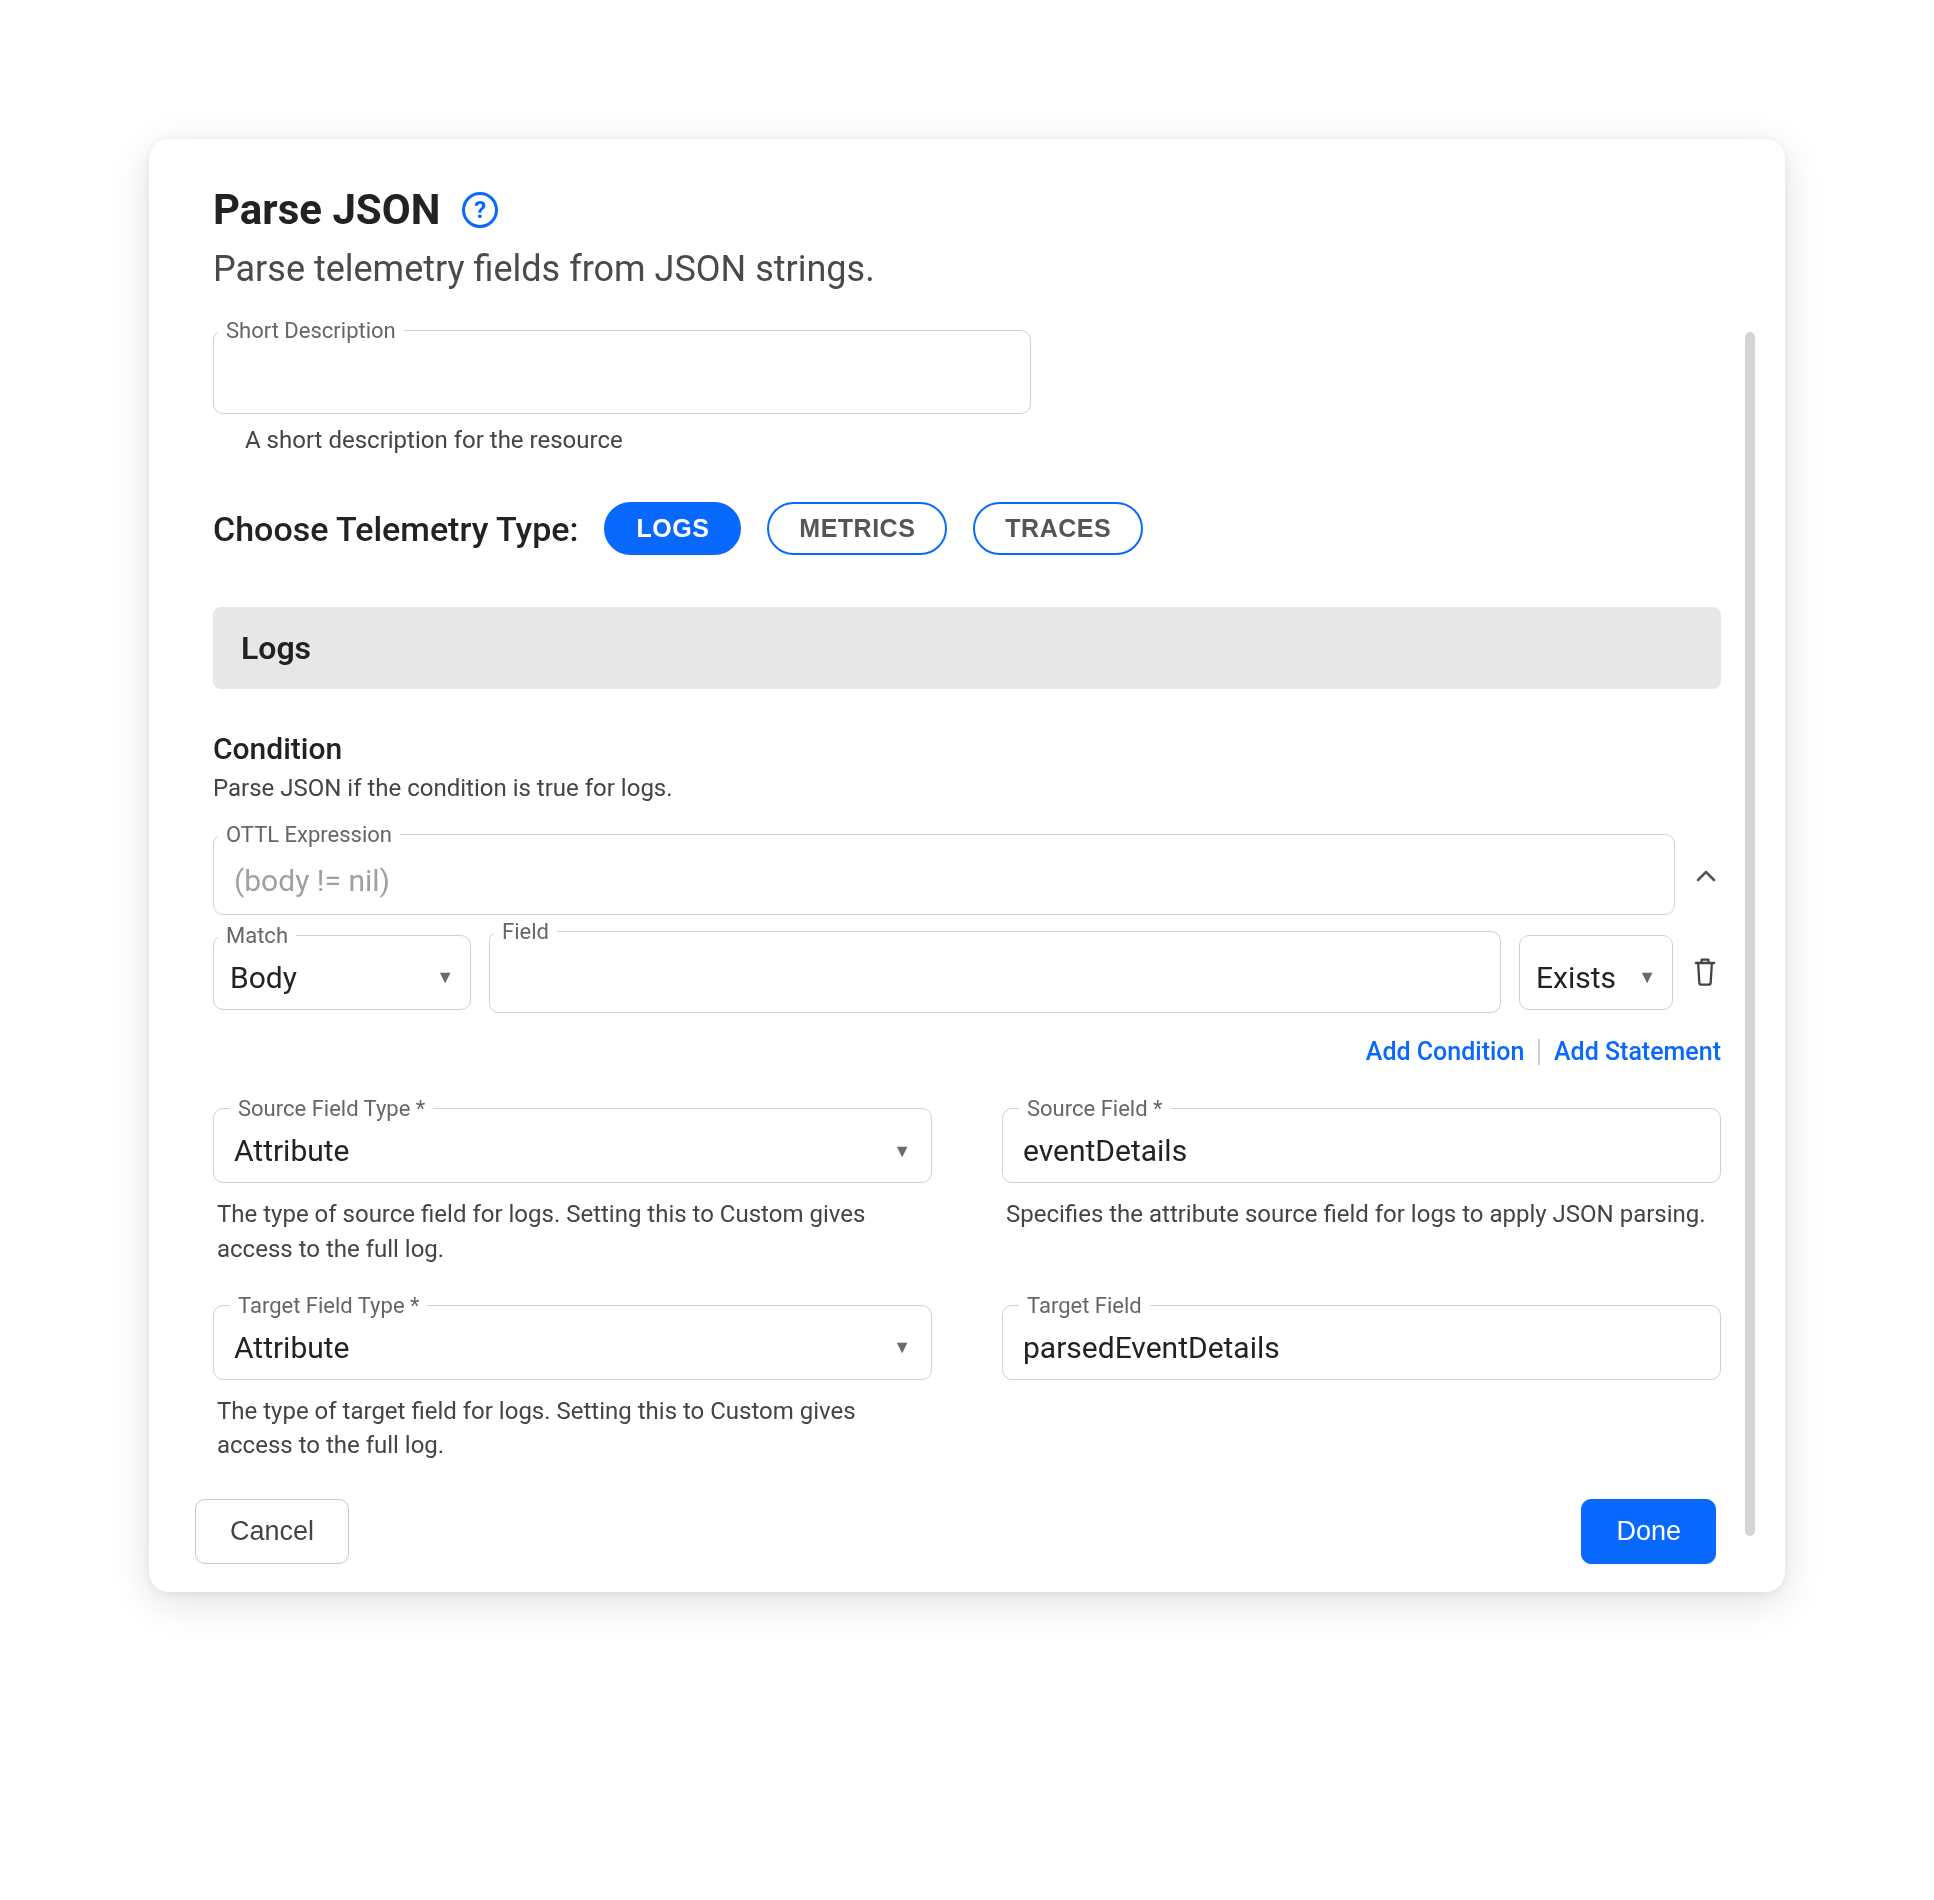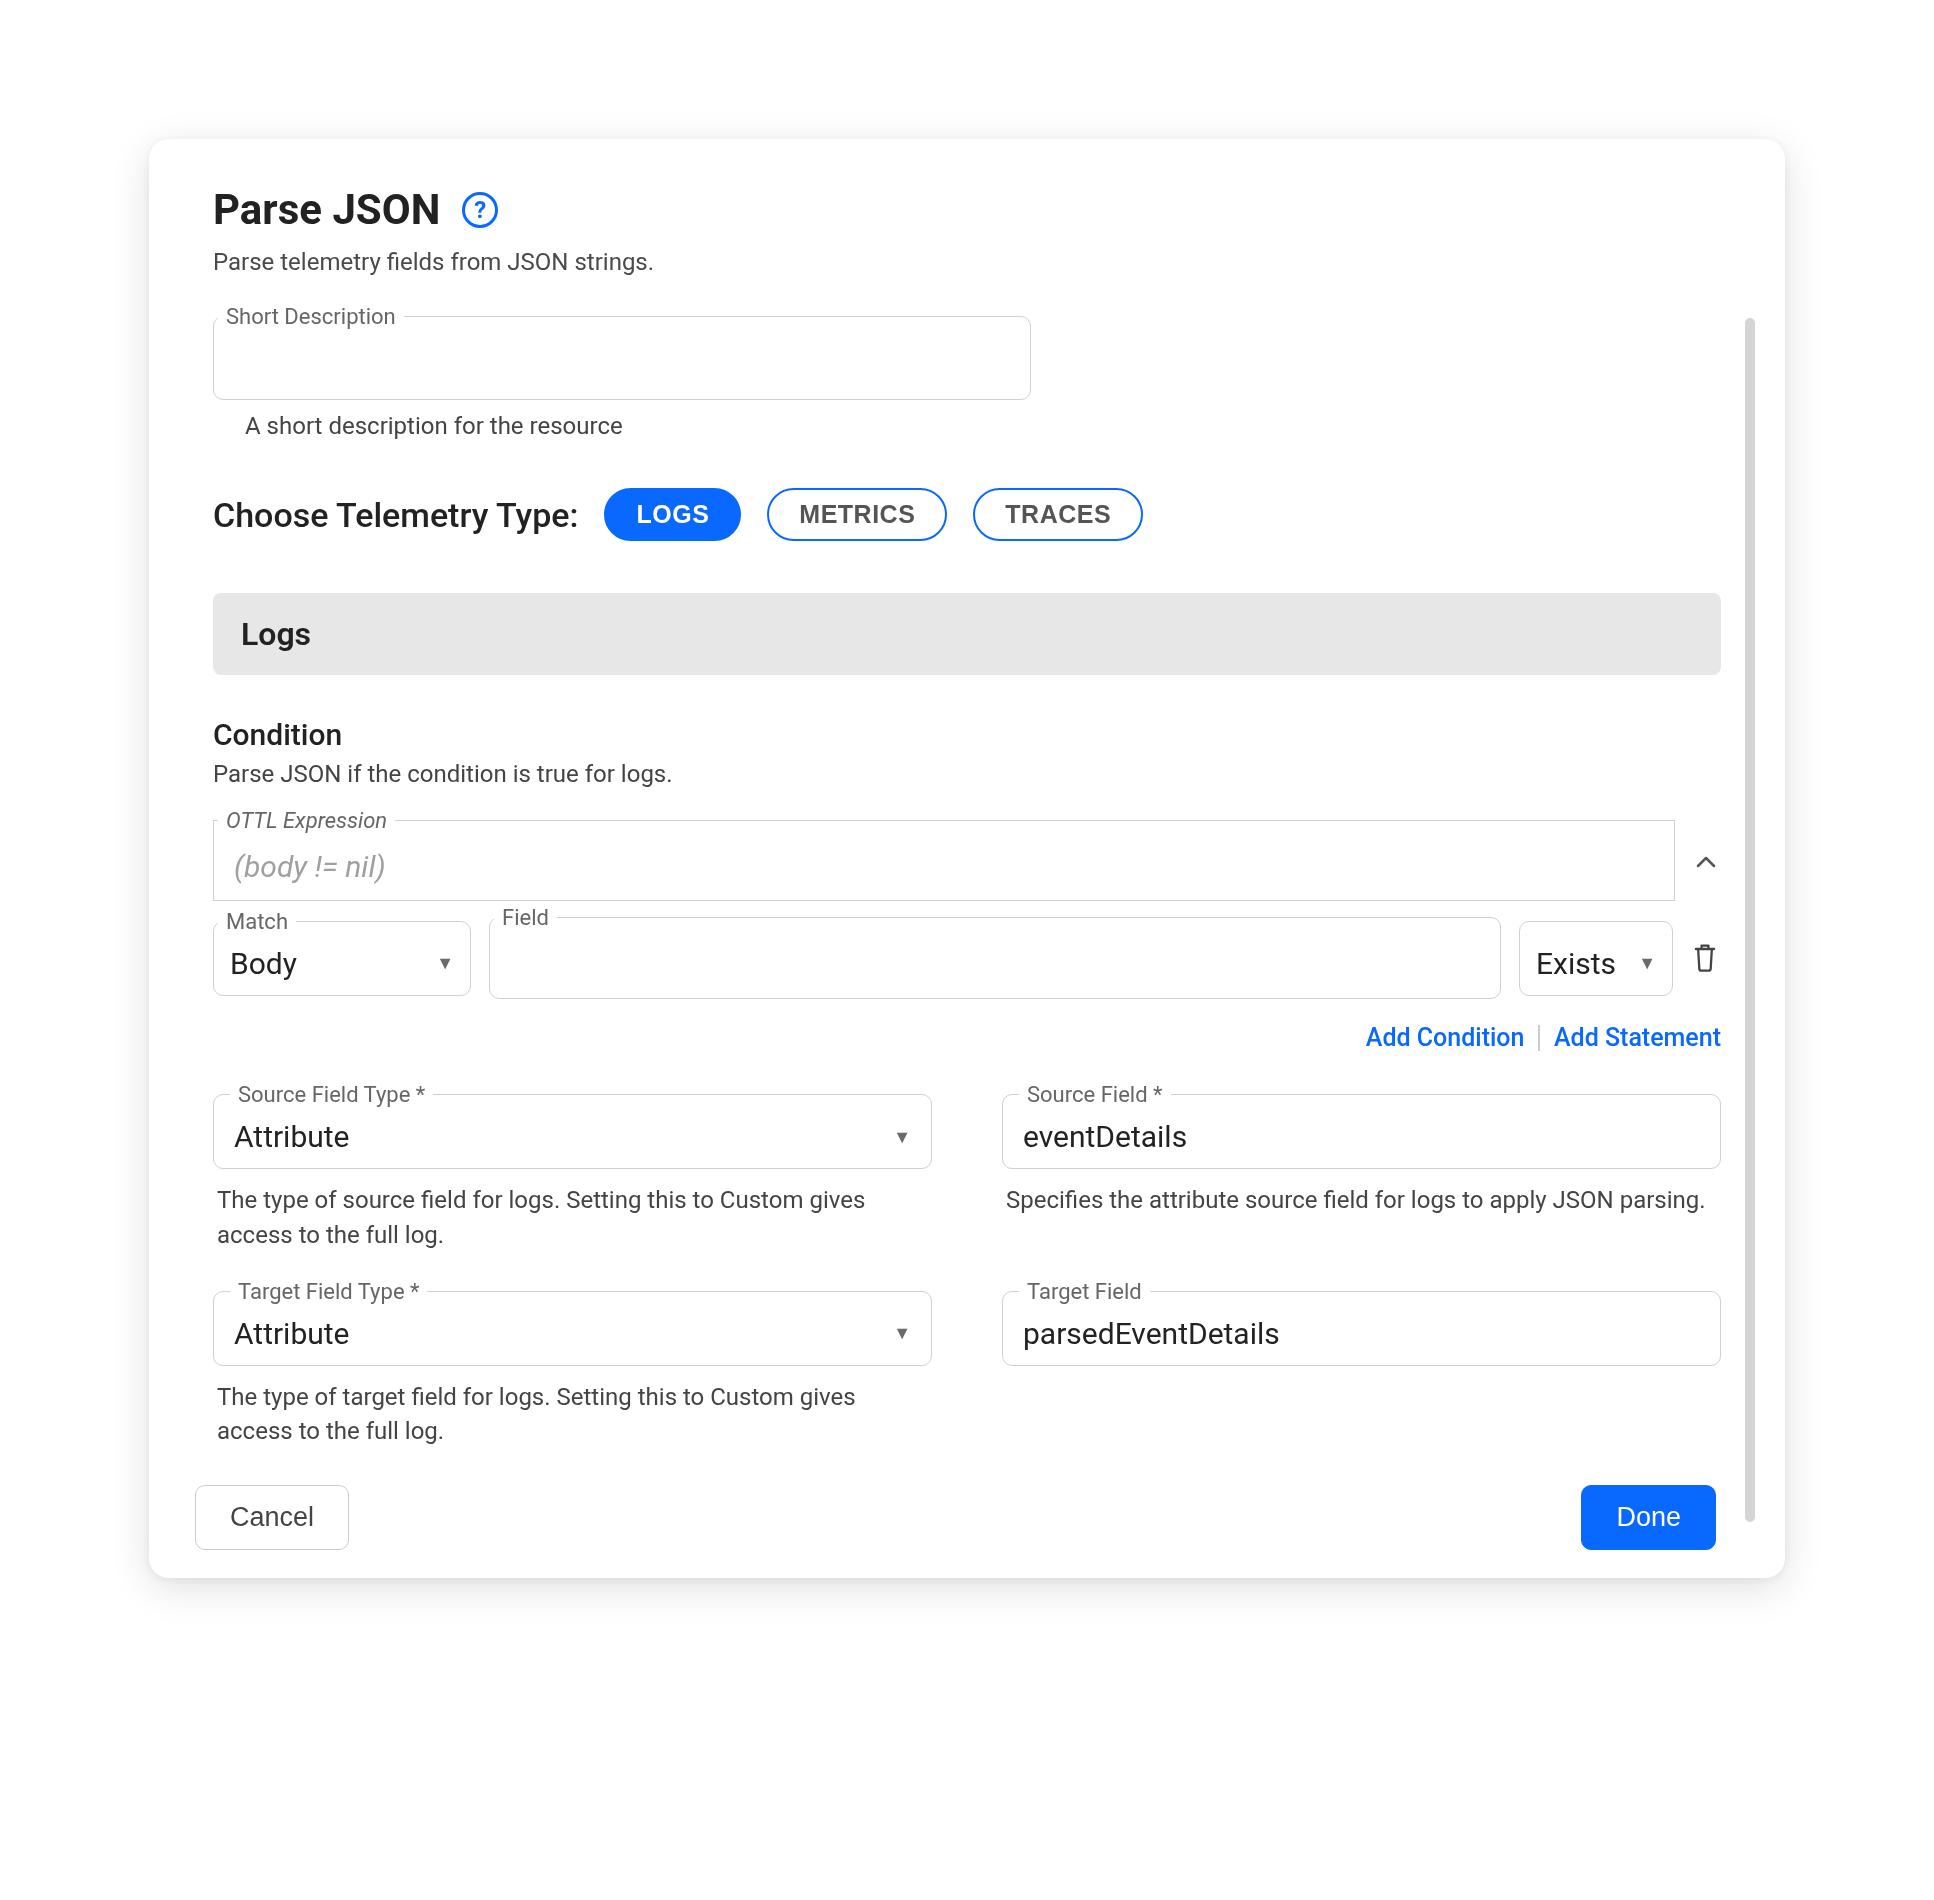--- a/index.html
+++ b/index.html
@@ -2,36 +2,36 @@
 <html><head>
 <meta charset="utf-8">
 <style>
   * { box-sizing: border-box; margin: 0; padding: 0; }
   body { font-family: -apple-system, BlinkMacSystemFont, "Segoe UI", Roboto, Helvetica, Arial, sans-serif; background: #fff; padding: 139px 149px; color: #1a1a1a; }
   .modal { background: #fff; border-radius: 20px; box-shadow: 0 10px 40px rgba(0,0,0,0.12), 0 2px 8px rgba(0,0,0,0.06); padding: 46px 0 28px 0; position: relative; }
   .header-area { padding: 0 64px 18px 64px; }
   .title-row { display: flex; align-items: center; gap: 22px; }
   .title { font-size: 42px; font-weight: 700; color: #222; }
   .help-icon { width: 36px; height: 36px; border: 3px solid #0969ff; border-radius: 50%; display: flex; align-items: center; justify-content: center; color: #0969ff; font-size: 24px; font-weight: 700; cursor: pointer; }
-  .subtitle { font-size: 24px; color: #4a4a4a; margin-top: 14px; }
+  .subtitle { font-size: 36px; color: #4a4a4a; margin-top: 14px; }
   .scroll-area { padding: 22px 64px 0 64px; position: relative; }
   .scrollbar { position: absolute; right: 30px; top: 24px; width: 10px; height: 1204px; background: #d5d5d5; border-radius: 5px; }
   .fieldset { position: relative; border: 1.5px solid #d0d0d0; border-radius: 10px; padding: 30px 20px 16px 20px; }
   .legend { position: absolute; top: -13px; left: 4px; background: #fff; padding: 0 8px; font-size: 22px; color: #666; }
   .short-desc-wrap { width: 818px; }
   .helper { font-size: 24px; color: #444; margin-top: 12px; margin-left: 32px; }
   .section-label-row { display: flex; align-items: center; gap: 26px; margin-top: 48px; }
   .section-label { font-size: 34px; font-weight: 500; color: #222; }
   .pill { border: 2px solid #0969ff; border-radius: 40px; padding: 10px 30px; font-size: 25px; font-weight: 600; color: #555; background: #fff; cursor: pointer; letter-spacing: 0.5px; }
   .pill.active { background: #0969ff; color: #fff; border-color: #0969ff; }
   .banner { background: #e7e7e8; border-radius: 8px; padding: 22px 28px; font-size: 32px; font-weight: 600; color: #222; margin-top: 52px; }
   .cond-title { font-size: 30px; font-weight: 500; color: #222; margin-top: 42px; }
   .cond-sub { font-size: 24px; color: #444; margin-top: 8px; }
   .ottl-wrap { display: flex; align-items: center; gap: 16px; margin-top: 32px; }
-  .ottl-box { flex: 1; position: relative; border: 1.5px solid #d0d0d0; border-radius: 0; padding: 28px 20px 16px 20px; font-style: italic; }
+  .ottl-box { flex: 1; position: relative; border: 1.5px solid #d0d0d0; border-radius: 10px; padding: 28px 20px 16px 20px; }
   .ottl-text { font-size: 30px; color: #a0a0a0; }
   .chevron-up { width: 30px; color: #555; font-size: 22px; text-align: center; cursor: pointer; }
   .match-row { display: flex; align-items: center; gap: 18px; margin-top: 16px; }
   .match-box { position: relative; border: 1.5px solid #d0d0d0; border-radius: 10px; padding: 24px 16px 14px 16px; display: flex; align-items: center; justify-content: space-between; }
   .match-sel { width: 258px; }
   .field-box { flex: 1; }
   .exists-sel { width: 154px; }
   .sel-text { font-size: 30px; color: #222; }
   .dropdown-arrow { color: #6a6a6a; font-size: 18px; }
   .trash { width: 30px; height: 34px; color: #444; cursor: pointer; }

